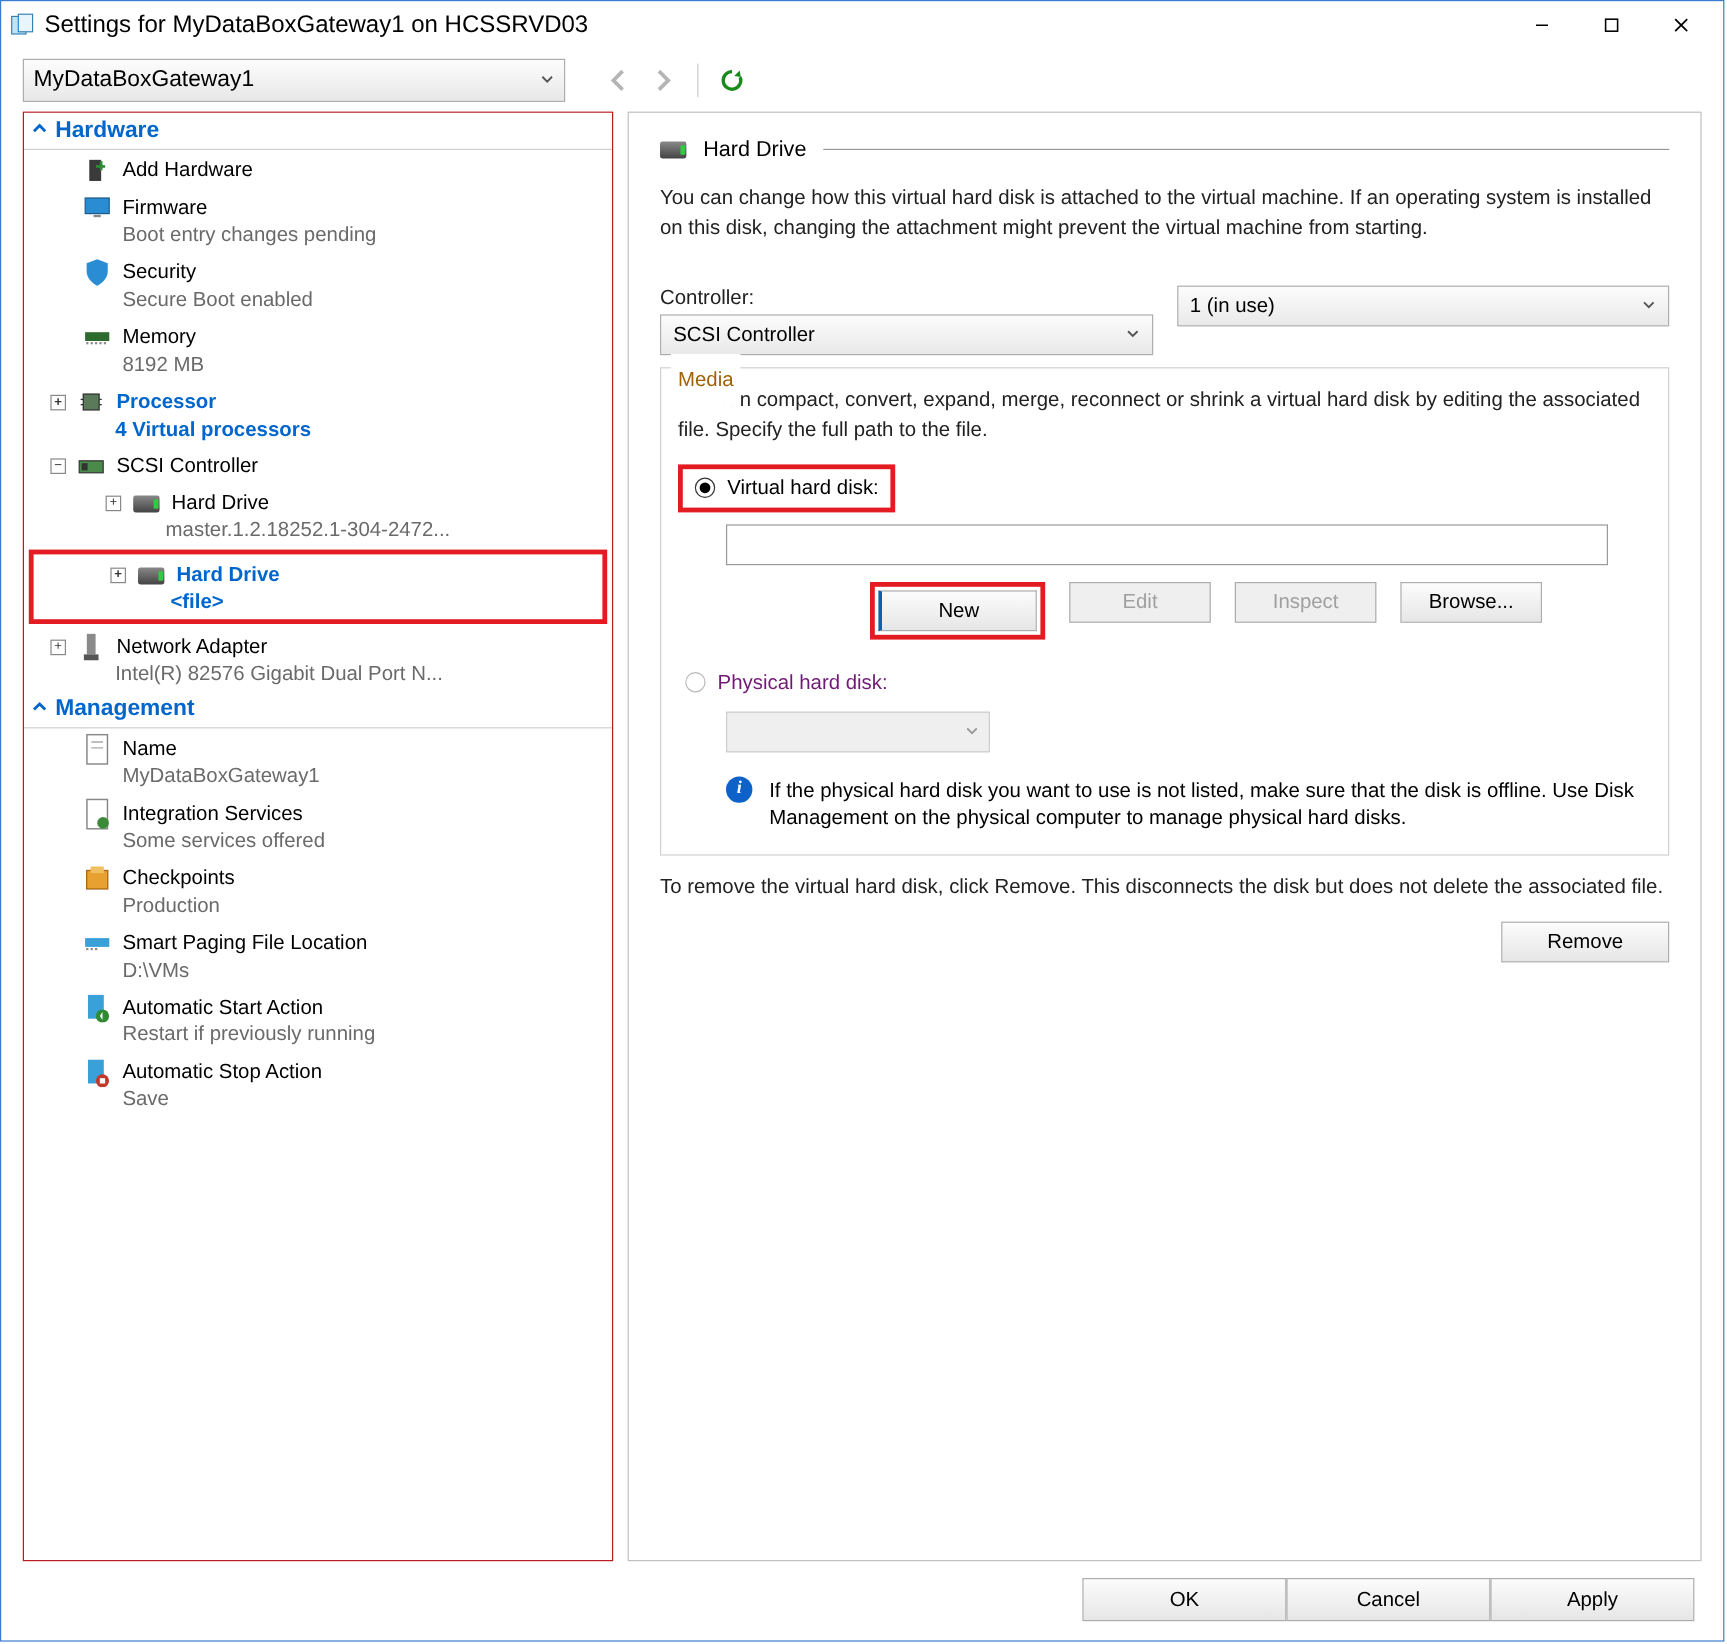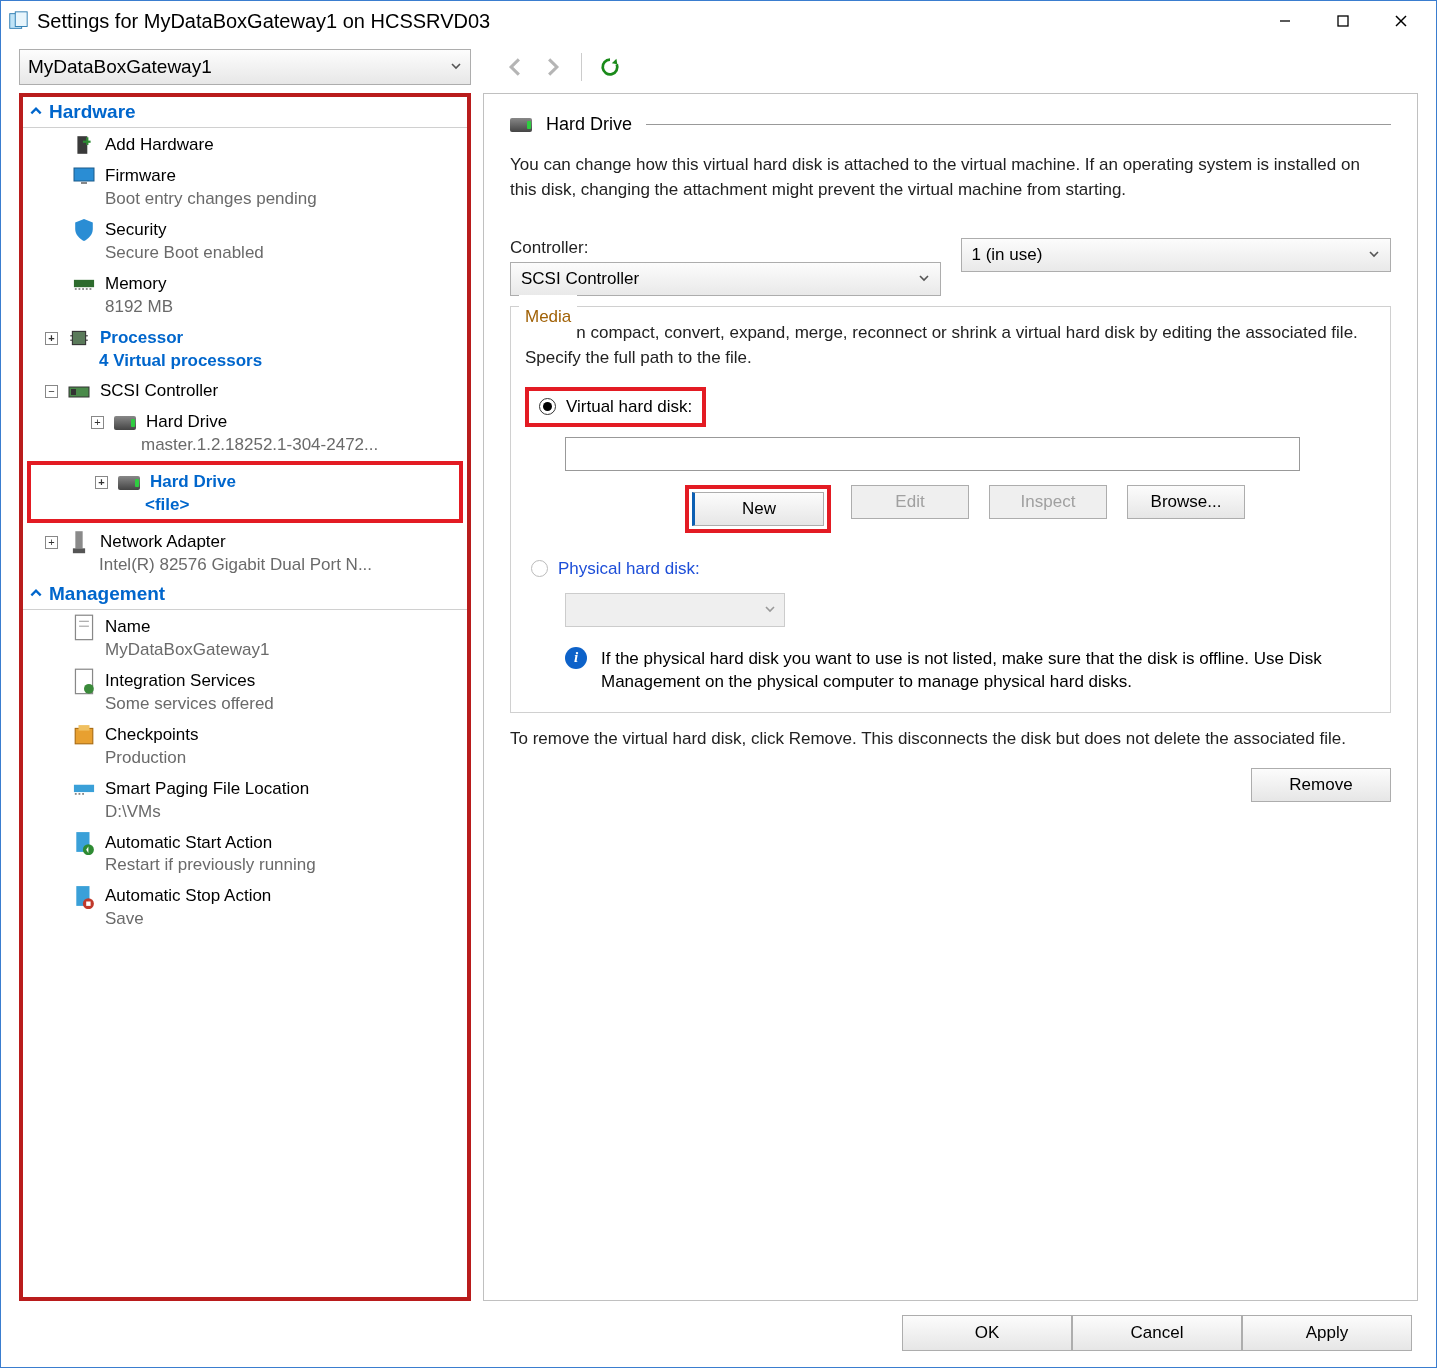--- a/index.html
+++ b/index.html
@@ -13,21 +13,21 @@
   .body { flex: 1; display: flex; flex-direction: column; padding: 8px 18px 16px 18px; }
   .toolbar-row { display: flex; align-items: center; gap: 10px; margin-bottom: 8px; }
   .vm-dropdown { flex: 0 0 452px; height: 36px; border: 1px solid #adadad; background: linear-gradient(#fdfdfd,#e7e7e7); display: flex; align-items: center; padding: 0 8px; }
   .vm-dropdown .dd-text { flex: 1; font-size: 19px; }
   .vm-dropdown .chev { color: #555; }
   .nav-btns { display: flex; align-items: center; gap: 6px; margin-left: 18px; }
   .nav-arrow { width: 32px; height: 32px; display:flex; align-items:center; justify-content:center; color:#aaa; }
   .divider { width:1px; height:28px; background:#ccc; margin:0 6px; }
   .refresh-btn { width:32px; height:32px; display:flex; align-items:center; justify-content:center; }
   .main-split { flex:1; display:flex; gap:12px; }
-  .left-pane { width: 452px; border:4px solid #b91c1c; overflow:hidden; background:#fff; }
+  .left-pane { width: 492px; border:1px solid #b91c1c; overflow:hidden; background:#fff; }
   .right-pane { flex:1; border:1px solid #c0c0c0; padding: 20px 26px; background:#fff; position:relative; overflow:hidden; }
   .cat-header { background:#fff; color:#0066cc; font-weight:bold; padding:4px 8px 4px 6px; display:flex; align-items:center; gap:6px; border-bottom:1px solid #d0d0d0; font-size:19px; }
   .cat-header .collapse-ic { color:#0066cc; }
   .tree-item { padding: 6px 0 2px 50px; cursor:default; line-height:1.35; }
   .tree-item.sub { padding-left: 82px; }
   .tree-item .ti-row { display:flex; align-items:center; gap:10px; }
   .tree-item .ti-sub { color:#6a6a6a; padding-left: 32px; font-size:17px; }
   .tree-item.highlighted { color:#0066cc; font-weight:bold; }
   .tree-item.highlighted .ti-sub { color:#0066cc; }
   .red-box { border:4px solid #e31b23; }
@@ -42,21 +42,21 @@
   .col { flex:1; display:flex; flex-direction:column; gap:4px;margin-top:20px; }
   .label { color:#222; font-size:17px; }
   .combo { height:34px; border:1px solid #adadad; background:linear-gradient(#fcfcfc,#e9e9e9); display:flex; align-items:center; padding:0 10px; }
   .combo .cb-text { flex:1; }
   .fieldset { border:1px solid #d0d0d0; padding:14px 14px 18px 14px; margin-top:6px; position:relative; }
   .fieldset-legend { position:absolute; top:-12px; left:8px; background:#fff; padding:12px 6px; color:#a16207; }
   .radio-row { display:inline-flex; align-items:center; gap:10px; padding:4px 6px; }
   .radio-outer { width:17px; height:17px; border-radius:50%; border:1.5px solid #333; display:flex; align-items:center; justify-content:center; }
   .radio-inner { width:9px; height:9px; border-radius:50%; background:#000; }
   .radio-row.disabled .radio-outer { border-color:#bbb; }
-  .radio-row.disabled { color:#1d4ed8; }
+  .radio-row.disabled { color:#701a75; }
   .vhd-input { width: 735px; height:34px; border:1px solid #999; margin: 10px 0 14px 40px; background:#fff; }
   .btn { height:34px; min-width:118px; border:1px solid #adadad; background:linear-gradient(#fcfcfc,#e6e6e6); display:inline-flex; align-items:center; justify-content:center; font-size:17px; }
   .btn.disabled { color:#a0a0a0; background:#efefef; }
   .btn-row { display:flex; gap:20px; margin-left:160px; }
   .info-row { display:flex; gap:14px; margin-top:20px; margin-left:40px; }
   .info-ic { width:22px; height:22px; background:#0d62c9; border-radius:50%; color:#fff; display:flex; align-items:center; justify-content:center; font-weight:bold; font-style:italic; font-family:Georgia,serif; flex-shrink:0; font-size:15px; }
   .footer-btns { display:flex; justify-content:flex-end; padding:14px 6px 0 0; }
   .footer-btns .btn { min-width:170px; height:36px; }
   .chev-svg { width:12px; height:12px; }
   .phys-combo { width:220px; height:34px; border:1px solid #ccc; background:#efefef; margin-left:40px; margin-top:10px; display:flex; align-items:center; justify-content:flex-end; padding:0 8px; }

